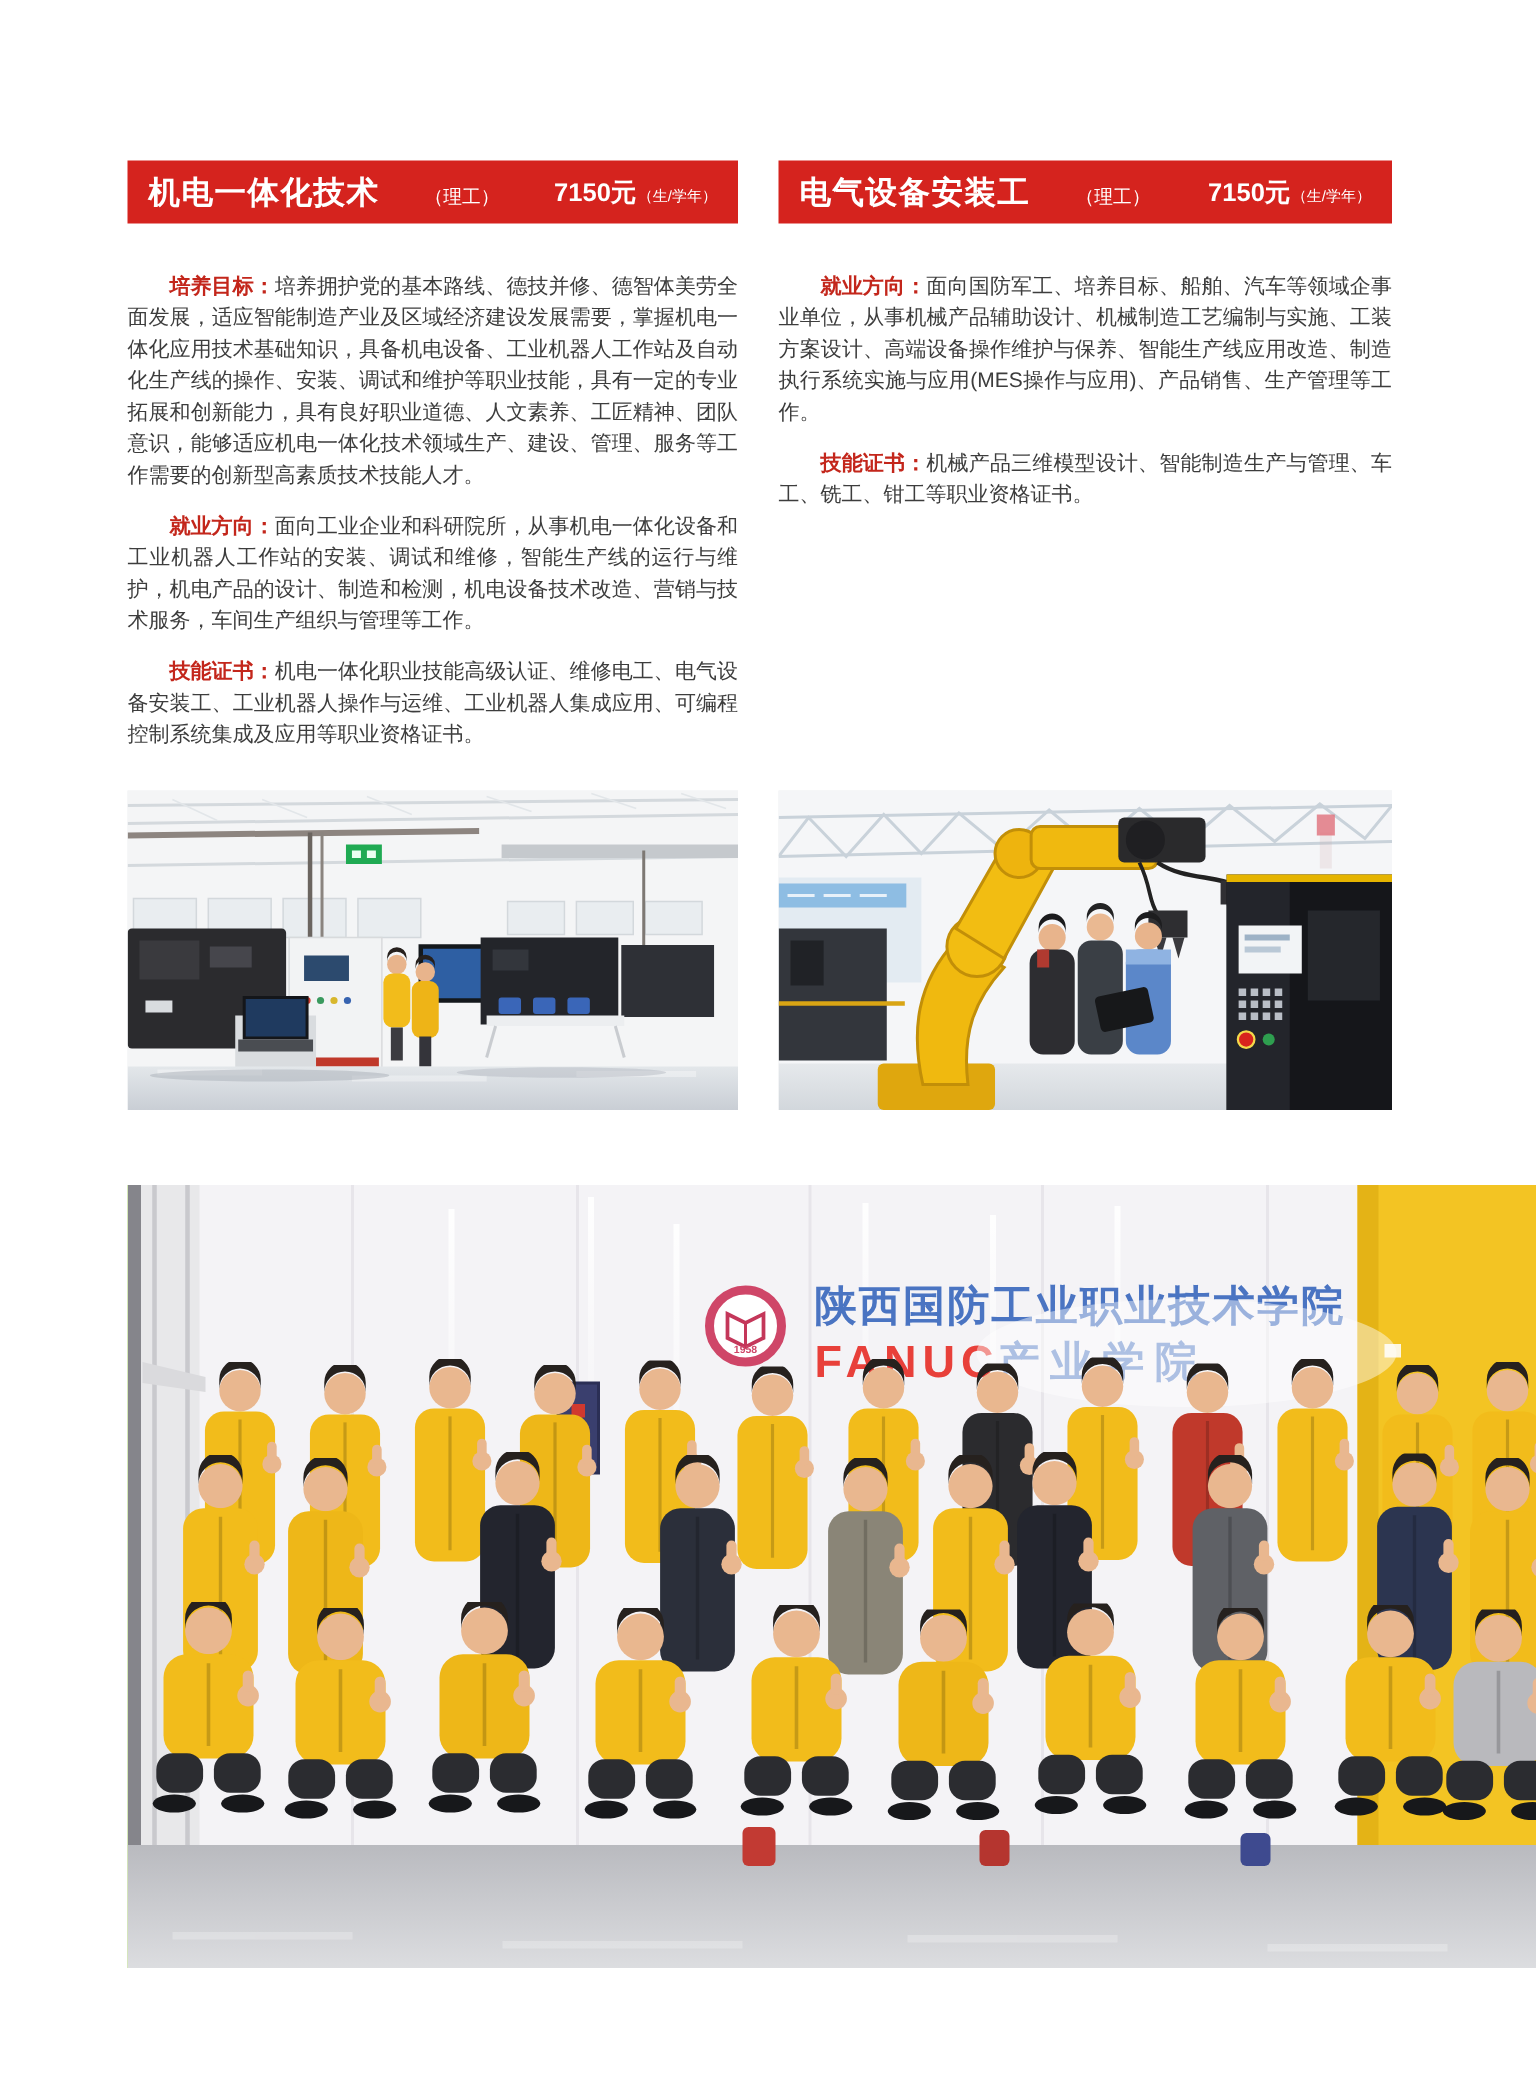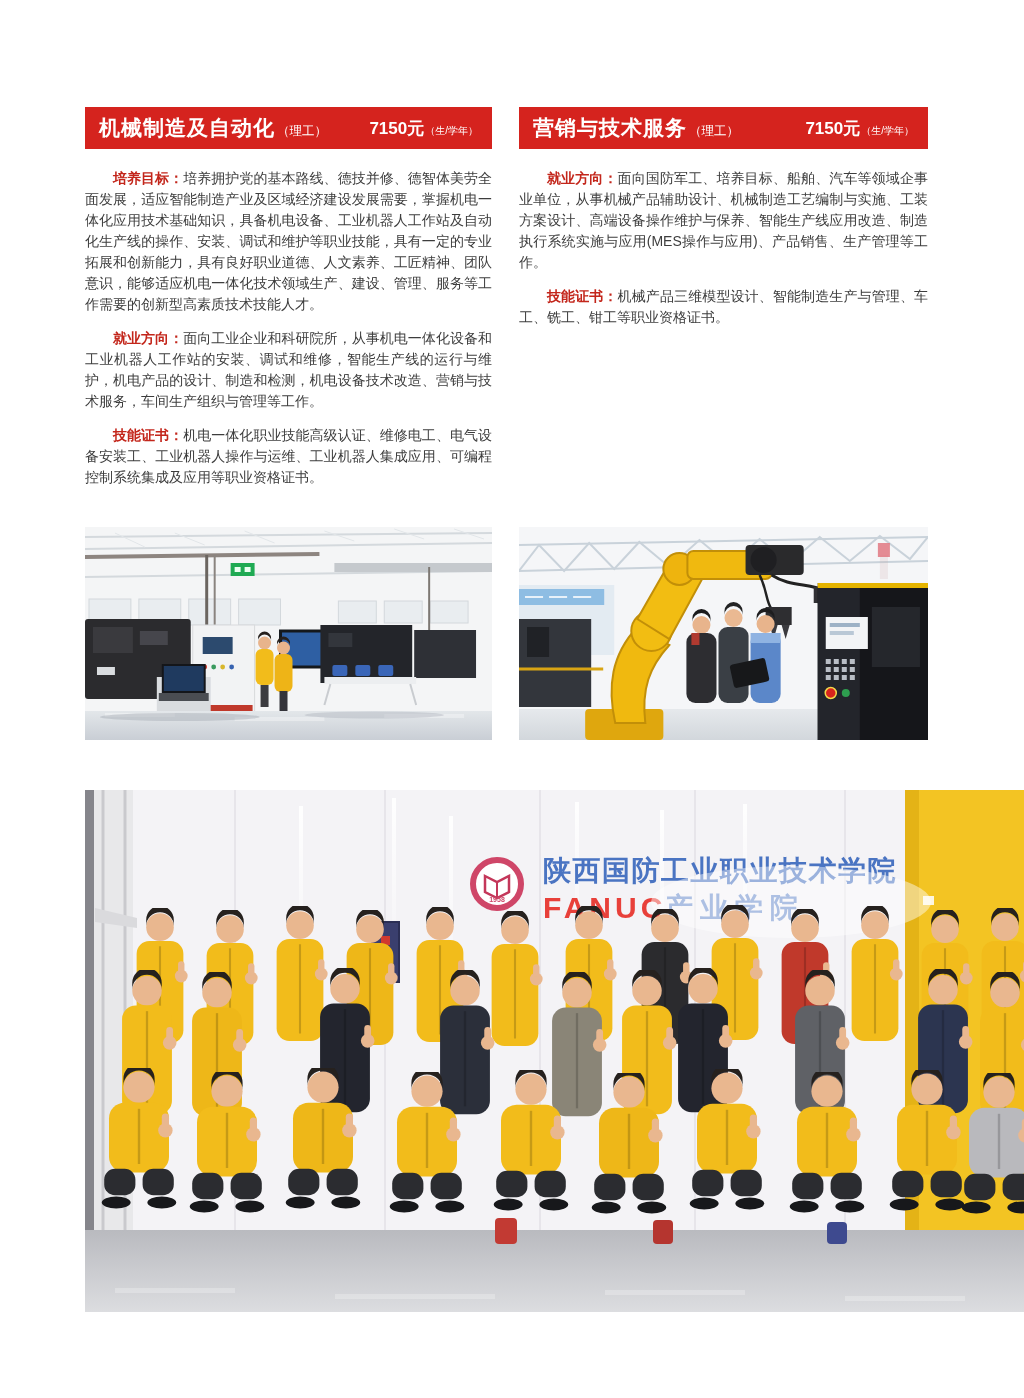--- a/index.html
+++ b/index.html
@@ -15,26 +15,26 @@
   .program.left{left:85px;}
   .program.right{left:519px;width:409px;}
 
   .bar{
     height:42px;background:#d5231e;color:#ffffff;
     display:flex;align-items:center;justify-content:space-between;
     padding:0 14px;box-sizing:border-box;
   }
   .bar .title-group{display:flex;align-items:baseline;gap:2px;}
   .bar .title{font-size:21px;font-weight:bold;letter-spacing:1px;}
-  .bar .suffix{font-size:12.5px;}
+  .bar .suffix{font-size:12.5px;margin-left:28px;}
   .bar .price-group{display:flex;align-items:baseline;gap:1px;}
   .bar .price{font-size:17px;font-weight:bold;}
   .bar .price-unit{font-size:10px;}
 
-  .sections{margin-top:19px;}
+  .sections{margin-top:31px;}
   .para{
     font-size:14px;line-height:21px;color:#3d3d3d;
     text-align:justify;text-indent:2em;margin:0 0 13px 0;
   }
   .label{color:#c3261b;font-weight:bold;}
 
   .photo{
     position:absolute;top:420px;left:0;width:100%;height:213px;
     overflow:hidden;background:#eef0f2;
   }
@@ -52,21 +52,21 @@
   .wall-text2{font-weight:bold;letter-spacing:7px;}
 </style>
 </head>
 <body>
 
 <div class="page">
 
   <div class="program left">
     <div class="bar">
       <div class="title-group">
-        <span class="title">机械制造及自动化</span>
+        <span class="title">机电一体化技术</span>
         <span class="suffix">（理工）</span>
       </div>
       <div class="price-group">
         <span class="price">7150元</span>
         <span class="price-unit">（生/学年）</span>
       </div>
     </div>
     <div class="sections">
       <p class="para"><span class="label">培养目标：</span><span>培养拥护党的基本路线、德技并修、德智体美劳全面发展，适应智能制造产业及区域经济建设发展需要，掌握机电一体化应用技术基础知识，具备机电设备、工业机器人工作站及自动化生产线的操作、安装、调试和维护等职业技能，具有一定的专业拓展和创新能力，具有良好职业道德、人文素养、工匠精神、团队意识，能够适应机电一体化技术领域生产、建设、管理、服务等工作需要的创新型高素质技术技能人才。</span></p>
       <p class="para"><span class="label">就业方向：</span><span>面向工业企业和科研院所，从事机电一体化设备和工业机器人工作站的安装、调试和维修，智能生产线的运行与维护，机电产品的设计、制造和检测，机电设备技术改造、营销与技术服务，车间生产组织与管理等工作。</span></p>
@@ -168,21 +168,21 @@
         </g>
         <ellipse cx="95" cy="190" rx="80" ry="4" fill="#aab0b8" opacity="0.5"></ellipse>
         <ellipse cx="290" cy="188" rx="70" ry="3.5" fill="#aab0b8" opacity="0.4"></ellipse>
       </svg>
     </div>
   </div>
 
   <div class="program right">
     <div class="bar">
       <div class="title-group">
-        <span class="title">营销与技术服务</span>
+        <span class="title">电气设备安装工</span>
         <span class="suffix">（理工）</span>
       </div>
       <div class="price-group">
         <span class="price">7150元</span>
         <span class="price-unit">（生/学年）</span>
       </div>
     </div>
     <div class="sections">
       <p class="para"><span class="label">就业方向：</span><span>面向国防军工、培养目标、船舶、汽车等领域企事业单位，从事机械产品辅助设计、机械制造工艺编制与实施、工装方案设计、高端设备操作维护与保养、智能生产线应用改造、制造执行系统实施与应用(MES操作与应用)、产品销售、生产管理等工作。</span></p>
       <p class="para"><span class="label">技能证书：</span><span>机械产品三维模型设计、智能制造生产与管理、车工、铣工、钳工等职业资格证书。</span></p>

